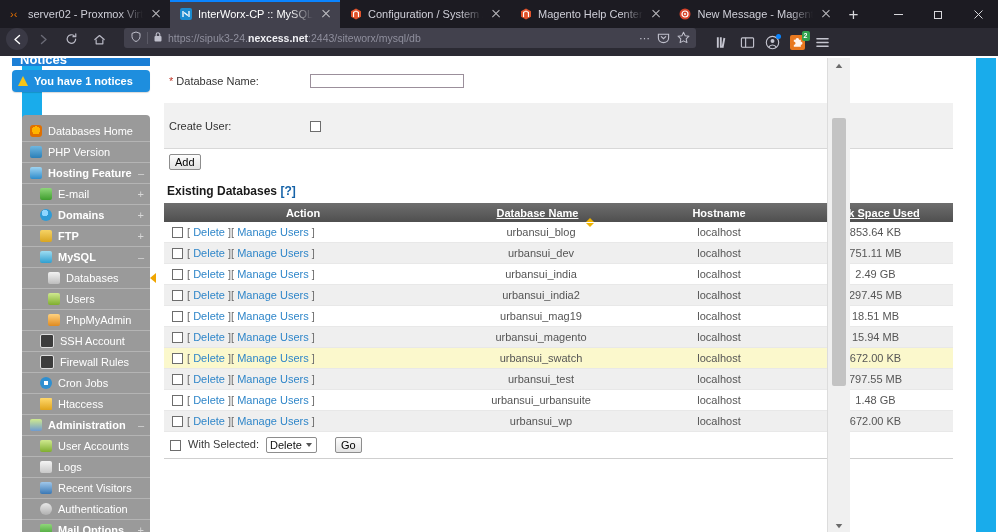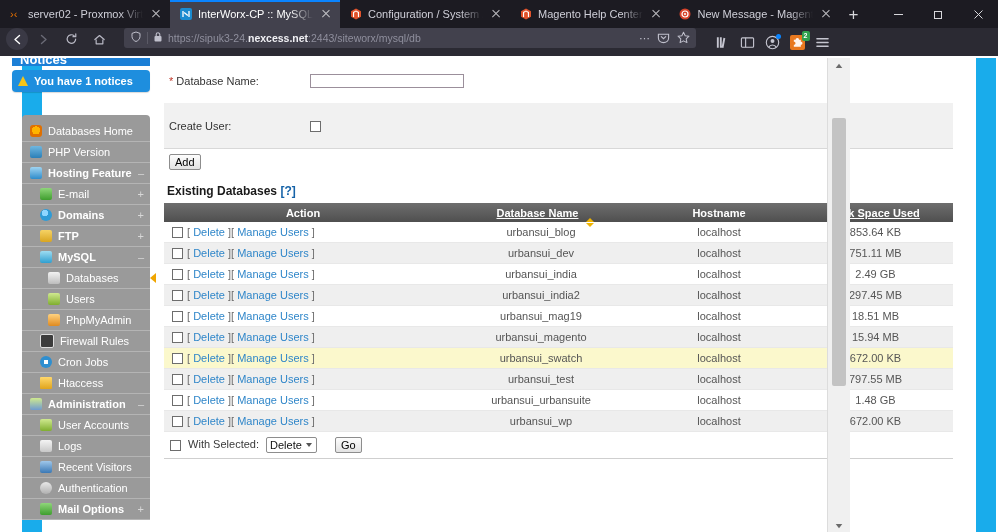--- a/index.html
+++ b/index.html
@@ -448,20 +448,24 @@
           </div>
           <div class="mi sub2">
             <span class="ico ico-users"></span>
             <span class="mlabel">Users</span>
           </div>
           <div class="mi sub2">
             <span class="ico ico-pma"></span>
             <span class="mlabel">PhpMyAdmin</span>
           </div>
           <div class="mi sub">
+            <span class="ico ico-ssh"></span>
+            <span class="mlabel">SSH Account</span>
+          </div>
+          <div class="mi sub">
             <span class="ico ico-fw"></span>
             <span class="mlabel">Firewall Rules</span>
           </div>
           <div class="mi sub">
             <span class="ico ico-cron"></span>
             <span class="mlabel">Cron Jobs</span>
           </div>
           <div class="mi sub">
             <span class="ico ico-ht"></span>
             <span class="mlabel">Htaccess</span>

